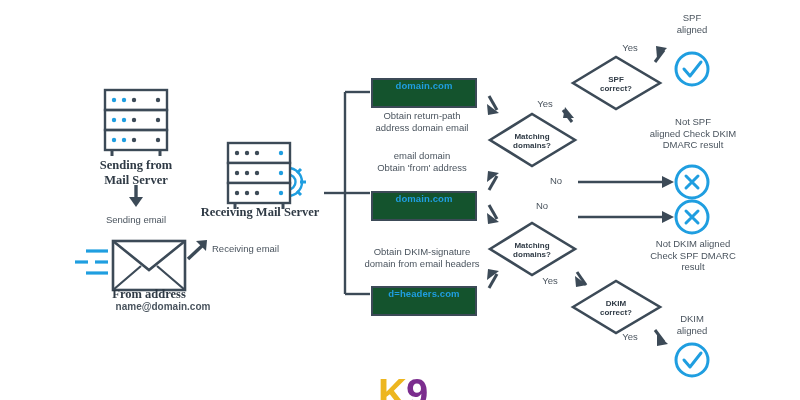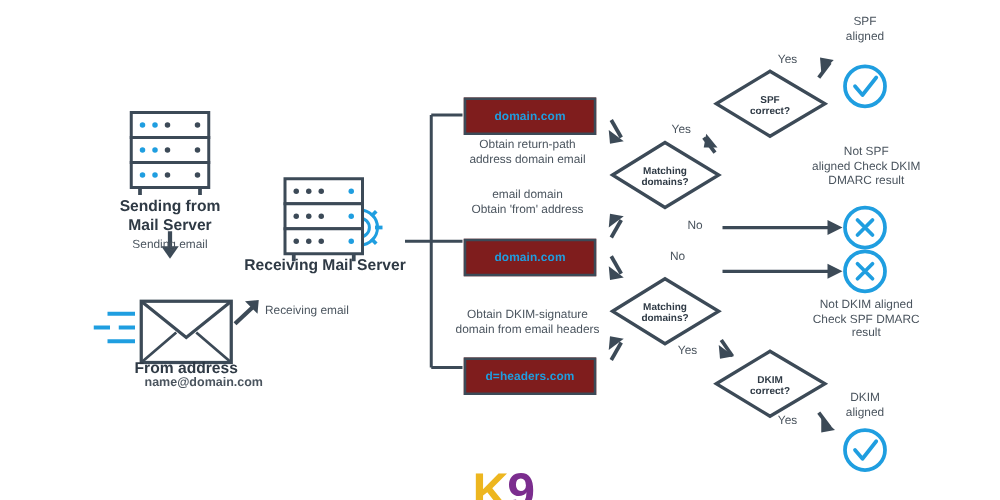--- a/index.html
+++ b/index.html
@@ -1,24 +1,24 @@
 <!DOCTYPE html>
 <html><head>
 <meta charset="utf-8">
 <style>
   html,body{margin:0;padding:0;background:#ffffff;}
   body{width:800px;height:400px;overflow:hidden;
        font-family:"Liberation Sans","DejaVu Sans",sans-serif;color:#3b4650;}
   #stage{position:relative;width:800px;height:400px;background:#fff;}
   .svgwrap{position:absolute;left:0;top:0;width:800px;height:400px;}
   .lbl{position:absolute;text-align:center;line-height:1.22;}
-  .t-bold{font-weight:bold;color:#2f3a45;}
+  .t-bold{font-weight:bold;color:#2f3a45;font-family:Liberation Serif, serif;}
   .t-small{color:#4a545e;}
-  .domain-box{position:absolute;border:2.5px solid #3c4a57;background:#7f1d1d;
-              display:flex;align-items:center;justify-content:center;}
+  .domain-box{position:absolute;border:2.5px solid #3c4a57;background:#14532d;
+              display:flex;align-items:flex-start;justify-content:center;}
   .domain-txt{color:#1f9ee0;font-weight:bold;font-size:9.5px;letter-spacing:.1px;}
   .dm-txt{font-weight:bold;font-size:8px;line-height:1.15;color:#2f3a45;text-align:center;}
   .k9{position:absolute;font-weight:bold;font-size:40px;line-height:1;letter-spacing:-1px;}
   .k9 .k{color:#edb61f;}
   .k9 .n{color:#7b2d8e;}
 </style>
 </head>
 <body>
 
 <div id="stage">
@@ -181,21 +181,21 @@
       <circle cx="692" cy="360" r="16" fill="#fff" stroke="#1f9ee0" stroke-width="3"></circle>
       <path d="M684,360 L690,367 L701,353" fill="none" stroke="#1f9ee0" stroke-width="3" stroke-linecap="round" stroke-linejoin="round"></path>
     </g>
   </svg>
 
   <div class="lbl t-bold" style="left:66px;top:158px;width:140px;font-size:12.5px;">
     <div>Sending from</div>
     <div>Mail Server</div>
   </div>
 
-  <div class="lbl t-small" style="left:86px;top:190px;width:100px;font-size:9.5px;">Sending email</div>
+  <div class="lbl t-small" style="left:86px;top:214px;width:100px;font-size:9.5px;">Sending email</div>
 
   <div class="lbl t-bold" style="left:74px;top:287px;width:150px;font-size:12.5px;">From address</div>
   <div class="lbl t-small" style="left:88px;top:301px;width:150px;font-size:10px;font-weight:bold;">name@domain.com</div>
 
   <div class="lbl t-small" style="left:212px;top:243px;width:110px;font-size:9.5px;text-align:left;">Receiving email</div>
 
   <div class="lbl t-bold" style="left:186px;top:205px;width:148px;font-size:12.5px;">Receiving Mail Server</div>
 
   <div class="domain-box" style="left:371px;top:78px;width:102px;height:26px;">
     <span class="domain-txt">domain.com</span>

